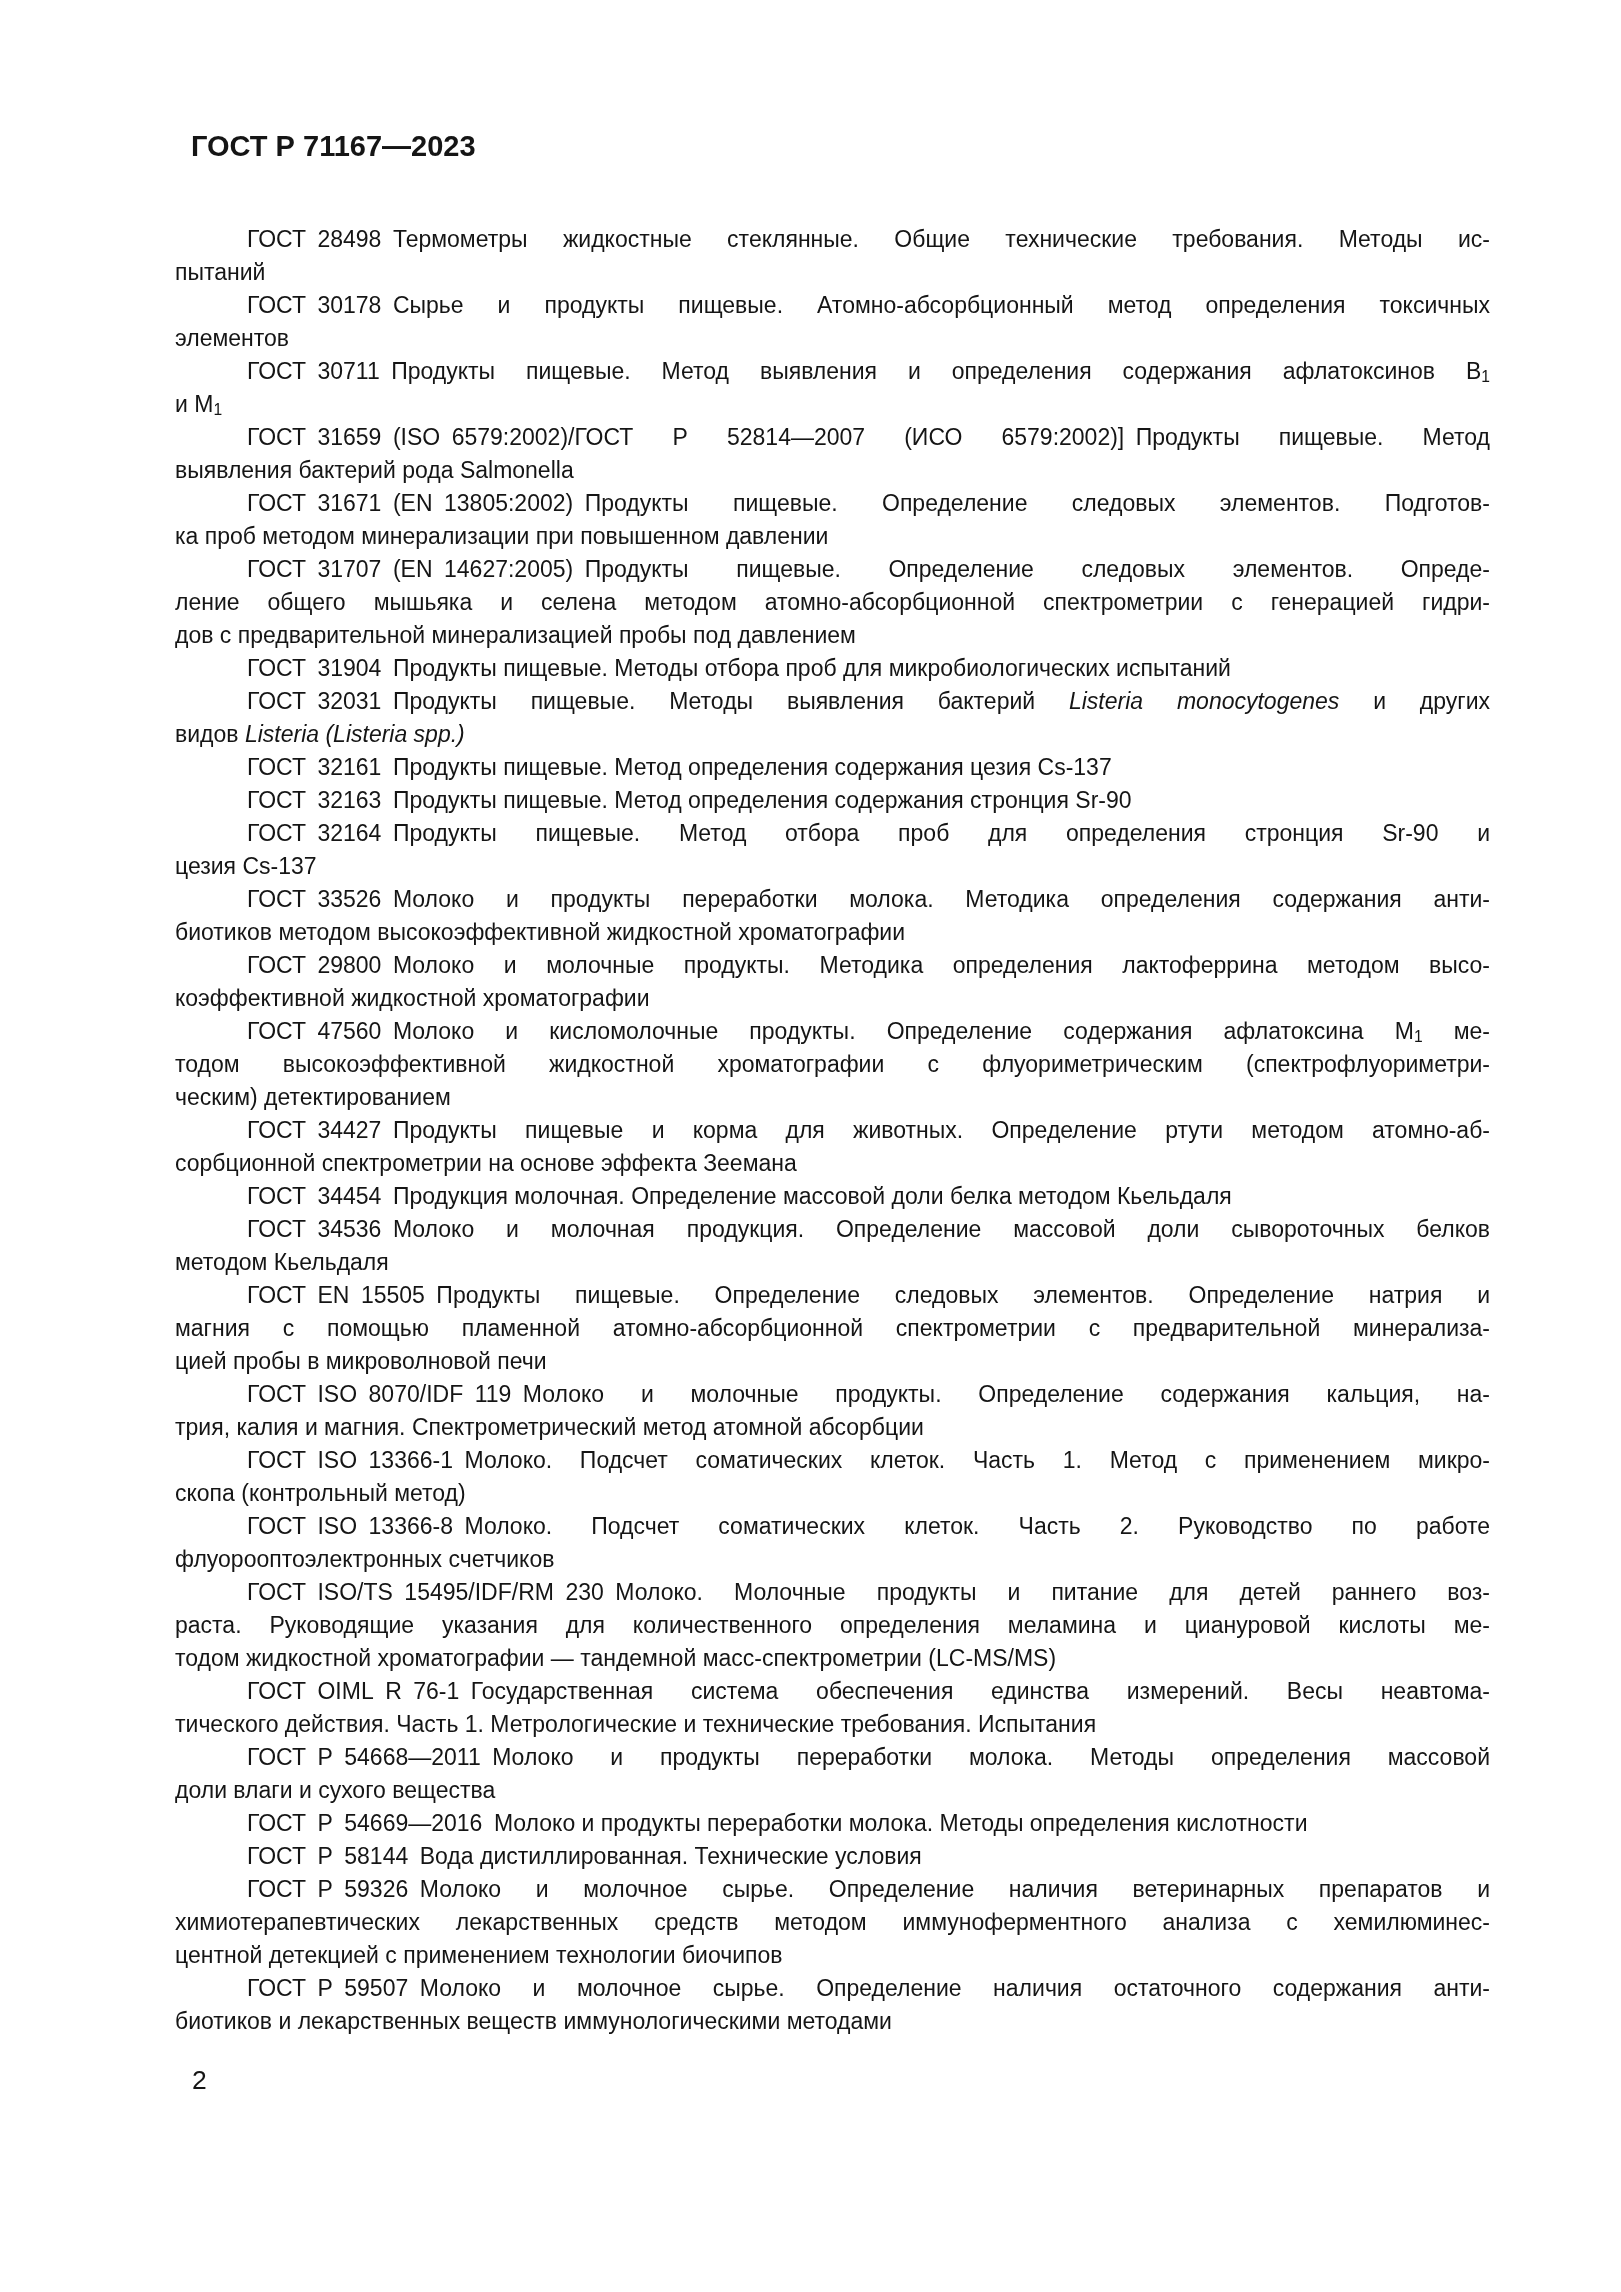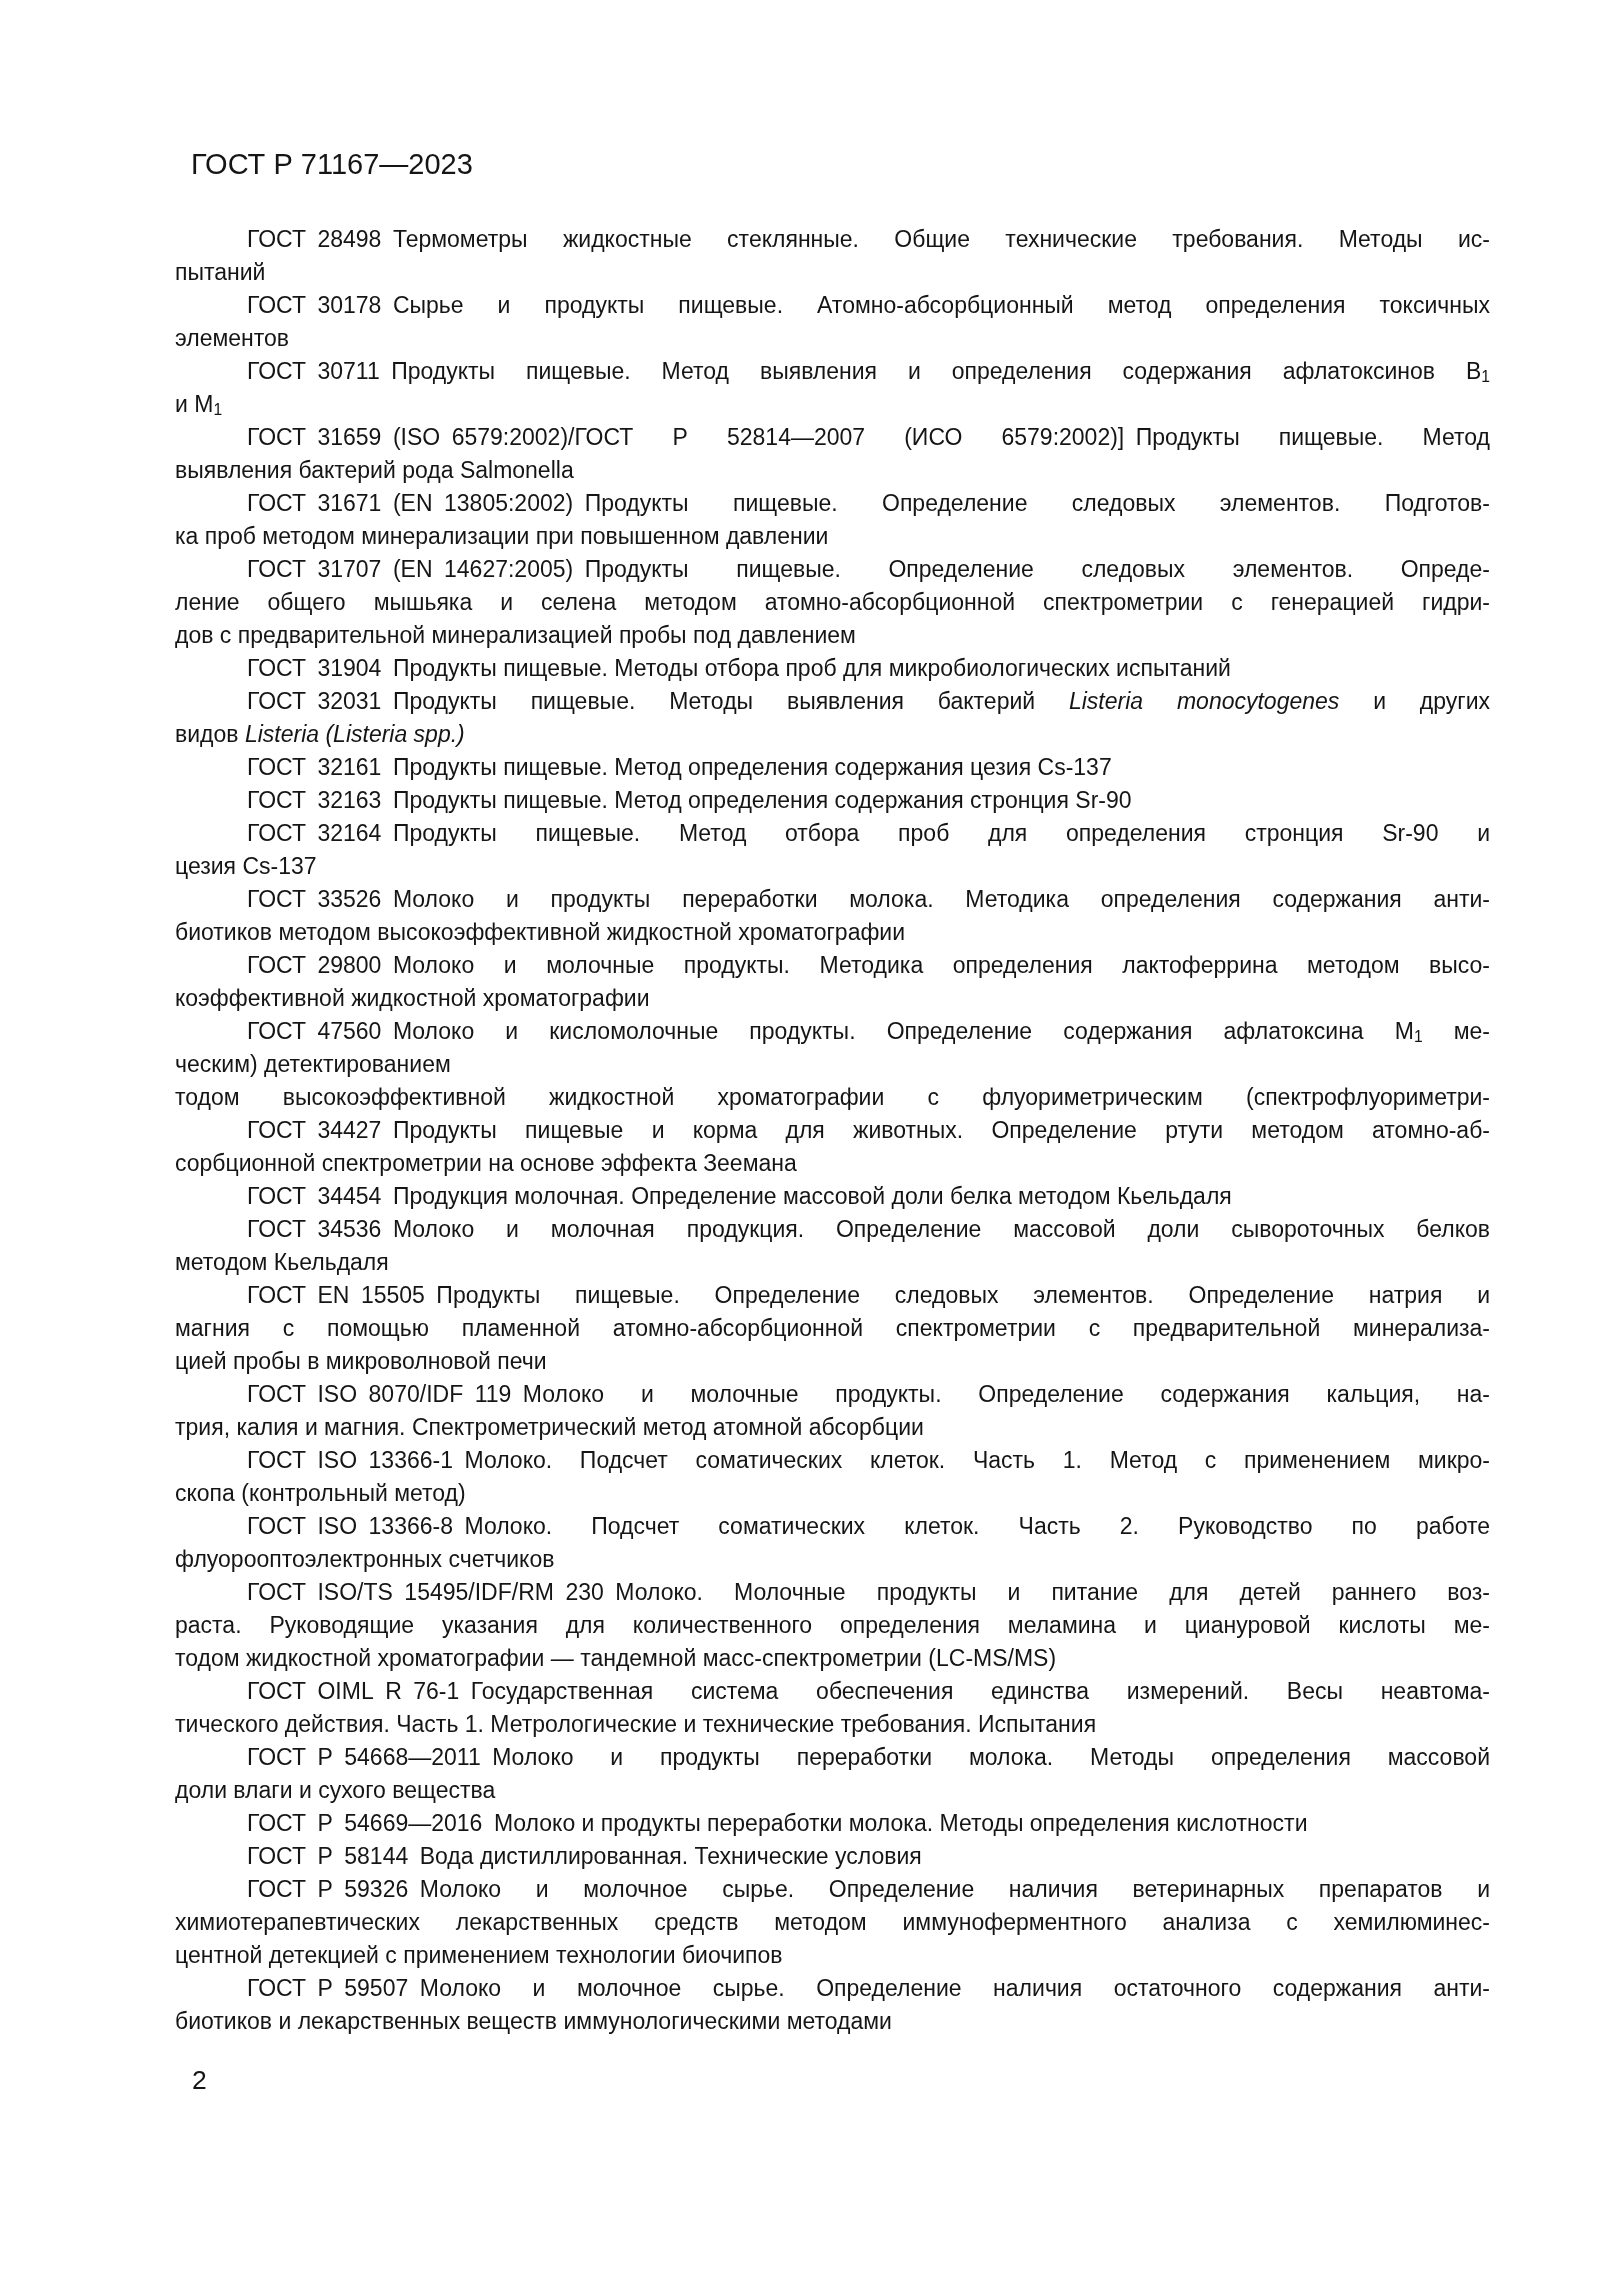--- a/index.html
+++ b/index.html
@@ -9,24 +9,24 @@
     background: #ffffff;
     position: relative;
     font-family: "Liberation Sans", "DejaVu Sans", sans-serif;
     color: #151515;
     overflow: hidden;
   }
   .page { position: absolute; inset: 0; }
   .doc-header {
     position: absolute;
     left: 191px;
-    top: 148px;
+    top: 130px;
     font-size: 29px;
     line-height: 33px;
-    font-weight: normal;
+    font-weight: bold;
   }
   .content {
     position: absolute;
     left: 175px;
     top: 223px;
     width: 1315px;
     font-size: 23px;
     line-height: 33px;
   }
   .para { margin: 0; }
@@ -102,22 +102,22 @@
       <div class="para">
         <div class="line first"><span>ГОСТ 33526 Молоко и продукты переработки молока. Методика определения содержания анти-</span></div>
         <div class="line last"><span>биотиков методом высокоэффективной жидкостной хроматографии</span></div>
       </div>
       <div class="para">
         <div class="line first"><span>ГОСТ 29800 Молоко и молочные продукты. Методика определения лактоферрина методом высо-</span></div>
         <div class="line last"><span>коэффективной жидкостной хроматографии</span></div>
       </div>
       <div class="para">
         <div class="line first"><span>ГОСТ 47560 Молоко и кисломолочные продукты. Определение содержания афлатоксина M</span><span class="sub">1</span><span> ме-</span></div>
+        <div class="line"><span>тодом высокоэффективной жидкостной хроматографии с флуориметрическим (спектрофлуориметри-</span></div>
         <div class="line last"><span>ческим) детектированием</span></div>
-        <div class="line"><span>тодом высокоэффективной жидкостной хроматографии с флуориметрическим (спектрофлуориметри-</span></div>
       </div>
       <div class="para">
         <div class="line first"><span>ГОСТ 34427 Продукты пищевые и корма для животных. Определение ртути методом атомно-аб-</span></div>
         <div class="line last"><span>сорбционной спектрометрии на основе эффекта Зеемана</span></div>
       </div>
       <div class="para">
         <div class="line first last"><span>ГОСТ 34454 Продукция молочная. Определение массовой доли белка методом Кьельдаля</span></div>
       </div>
       <div class="para">
         <div class="line first"><span>ГОСТ 34536 Молоко и молочная продукция. Определение массовой доли сывороточных белков</span></div>

